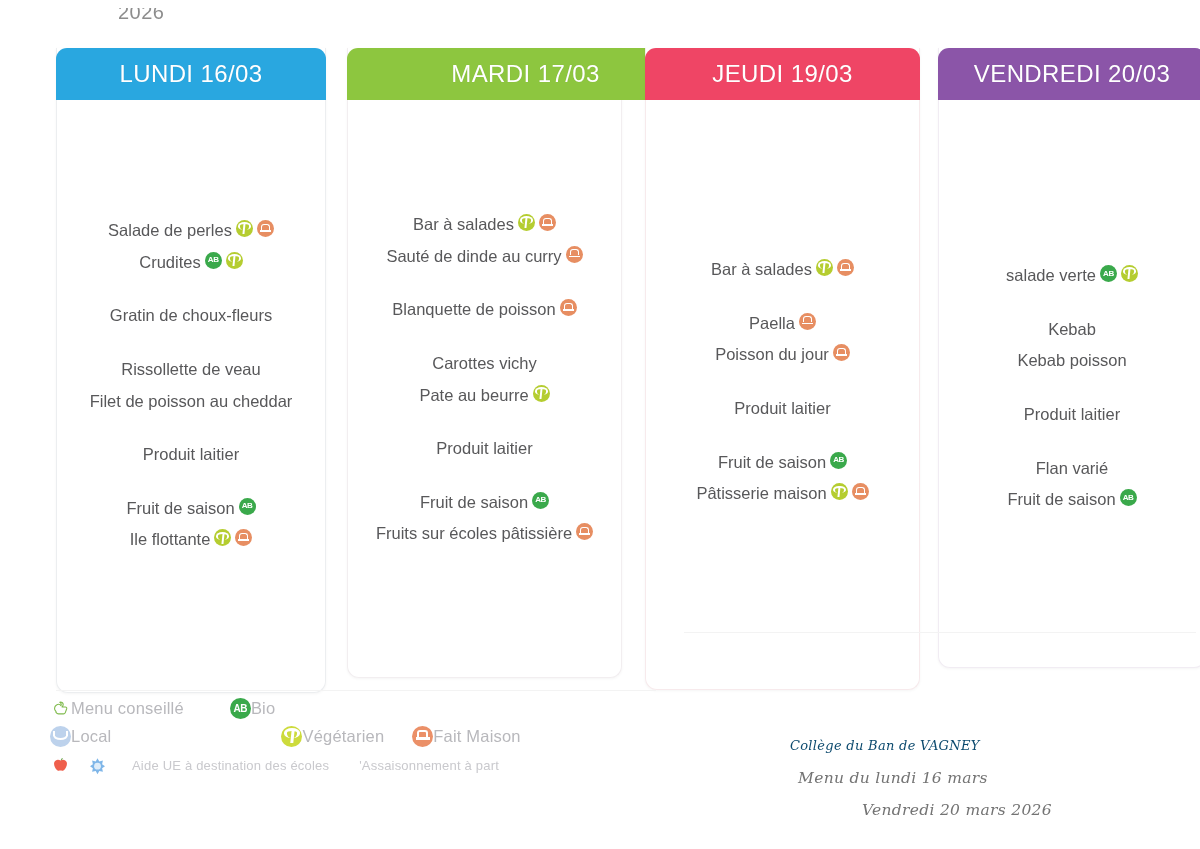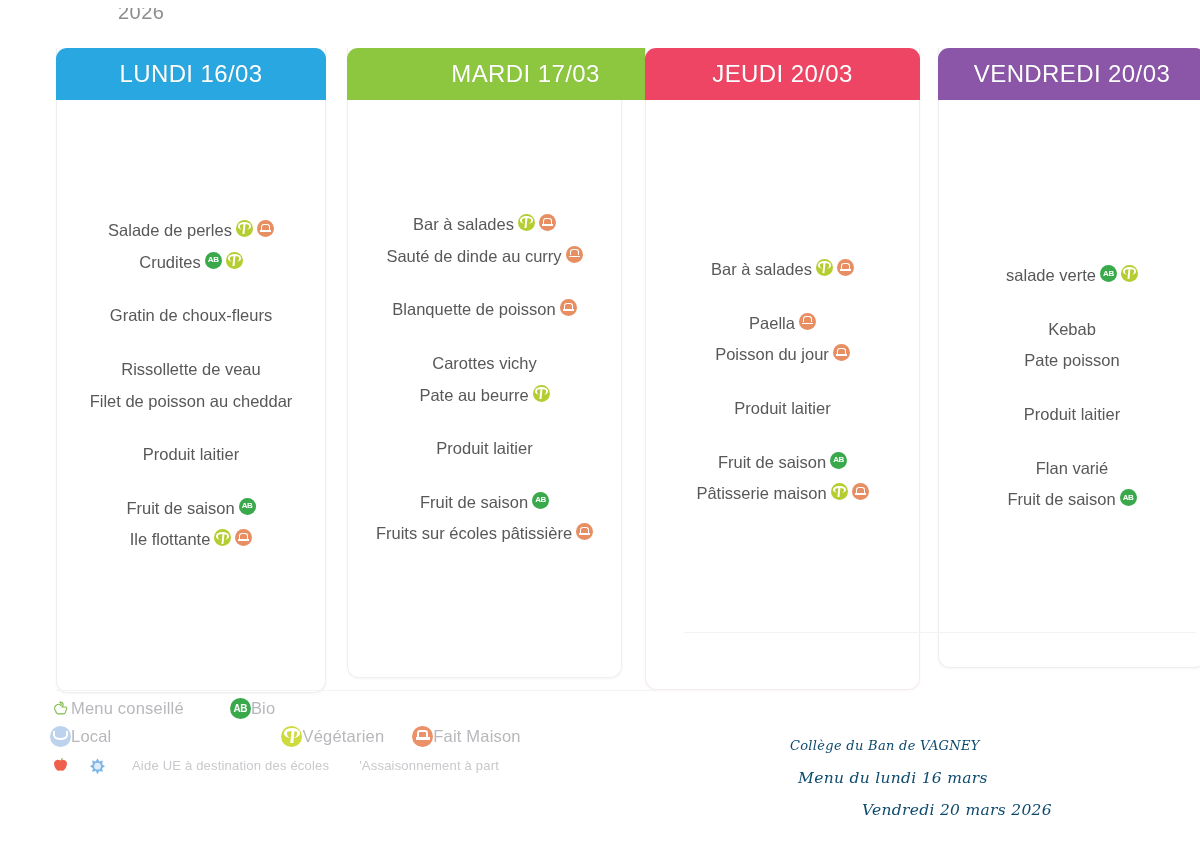--- a/index.html
+++ b/index.html
@@ -276,21 +276,21 @@
   .hand-line {
     white-space: nowrap;
     line-height: 32px;
   }
   .hand-school {
     color: #0c4a6e;
     font-size: 13px;
     letter-spacing: 0.3px;
   }
   .hand-sub {
-    color: #0c4a6e;
+    color: #737373;
     font-size: 15.5px;
     letter-spacing: 0.3px;
   }
   .hand-indent-1 { margin-left: 8px; }
   .hand-indent-2 { margin-left: 72px; }
 
   .faint-line {
     position: absolute;
     background: #f3f3f3;
     height: 1px;
@@ -341,21 +341,21 @@
       </div>
       <div class="dish-group">
         <div class="dish"><span class="dish-label">Produit laitier</span></div>
       </div>
       <div class="dish-group">
         <div class="dish"><span class="dish-label">Fruit de saison</span><span class="pic bio"></span></div>
         <div class="dish"><span class="dish-label">Fruits sur écoles pâtissière</span><span class="pic maison"></span></div>
       </div>
     </div>
     <div class="day-card c2"></div>
-    <div class="day-header h2" style="background: rgb(239, 69, 101);">JEUDI 20/03</div>
+    <div class="day-header h2" style="background: rgb(239, 69, 101);">JEUDI 19/03</div>
     <div class="menu-body b2">
       <div class="dish-group">
         <div class="dish"><span class="dish-label">Bar à salades</span><span class="pic veg"></span><span class="pic maison"></span></div>
       </div>
       <div class="dish-group">
         <div class="dish"><span class="dish-label">Paella</span><span class="pic maison"></span></div>
         <div class="dish"><span class="dish-label">Poisson du jour</span><span class="pic maison"></span></div>
       </div>
       <div class="dish-group">
         <div class="dish"><span class="dish-label">Produit laitier</span></div>
@@ -366,21 +366,21 @@
       </div>
     </div>
     <div class="day-card c3"></div>
     <div class="day-header h3" style="background: rgb(139, 85, 168);">VENDREDI 20/03</div>
     <div class="menu-body b3">
       <div class="dish-group">
         <div class="dish"><span class="dish-label">salade verte</span><span class="pic bio"></span><span class="pic veg"></span></div>
       </div>
       <div class="dish-group">
         <div class="dish"><span class="dish-label">Kebab</span></div>
-        <div class="dish"><span class="dish-label">Pate poisson</span></div>
+        <div class="dish"><span class="dish-label">Kebab poisson</span></div>
       </div>
       <div class="dish-group">
         <div class="dish"><span class="dish-label">Produit laitier</span></div>
       </div>
       <div class="dish-group">
         <div class="dish"><span class="dish-label">Flan varié</span></div>
         <div class="dish"><span class="dish-label">Fruit de saison</span><span class="pic bio"></span></div>
       </div>
     </div>
   </div>

